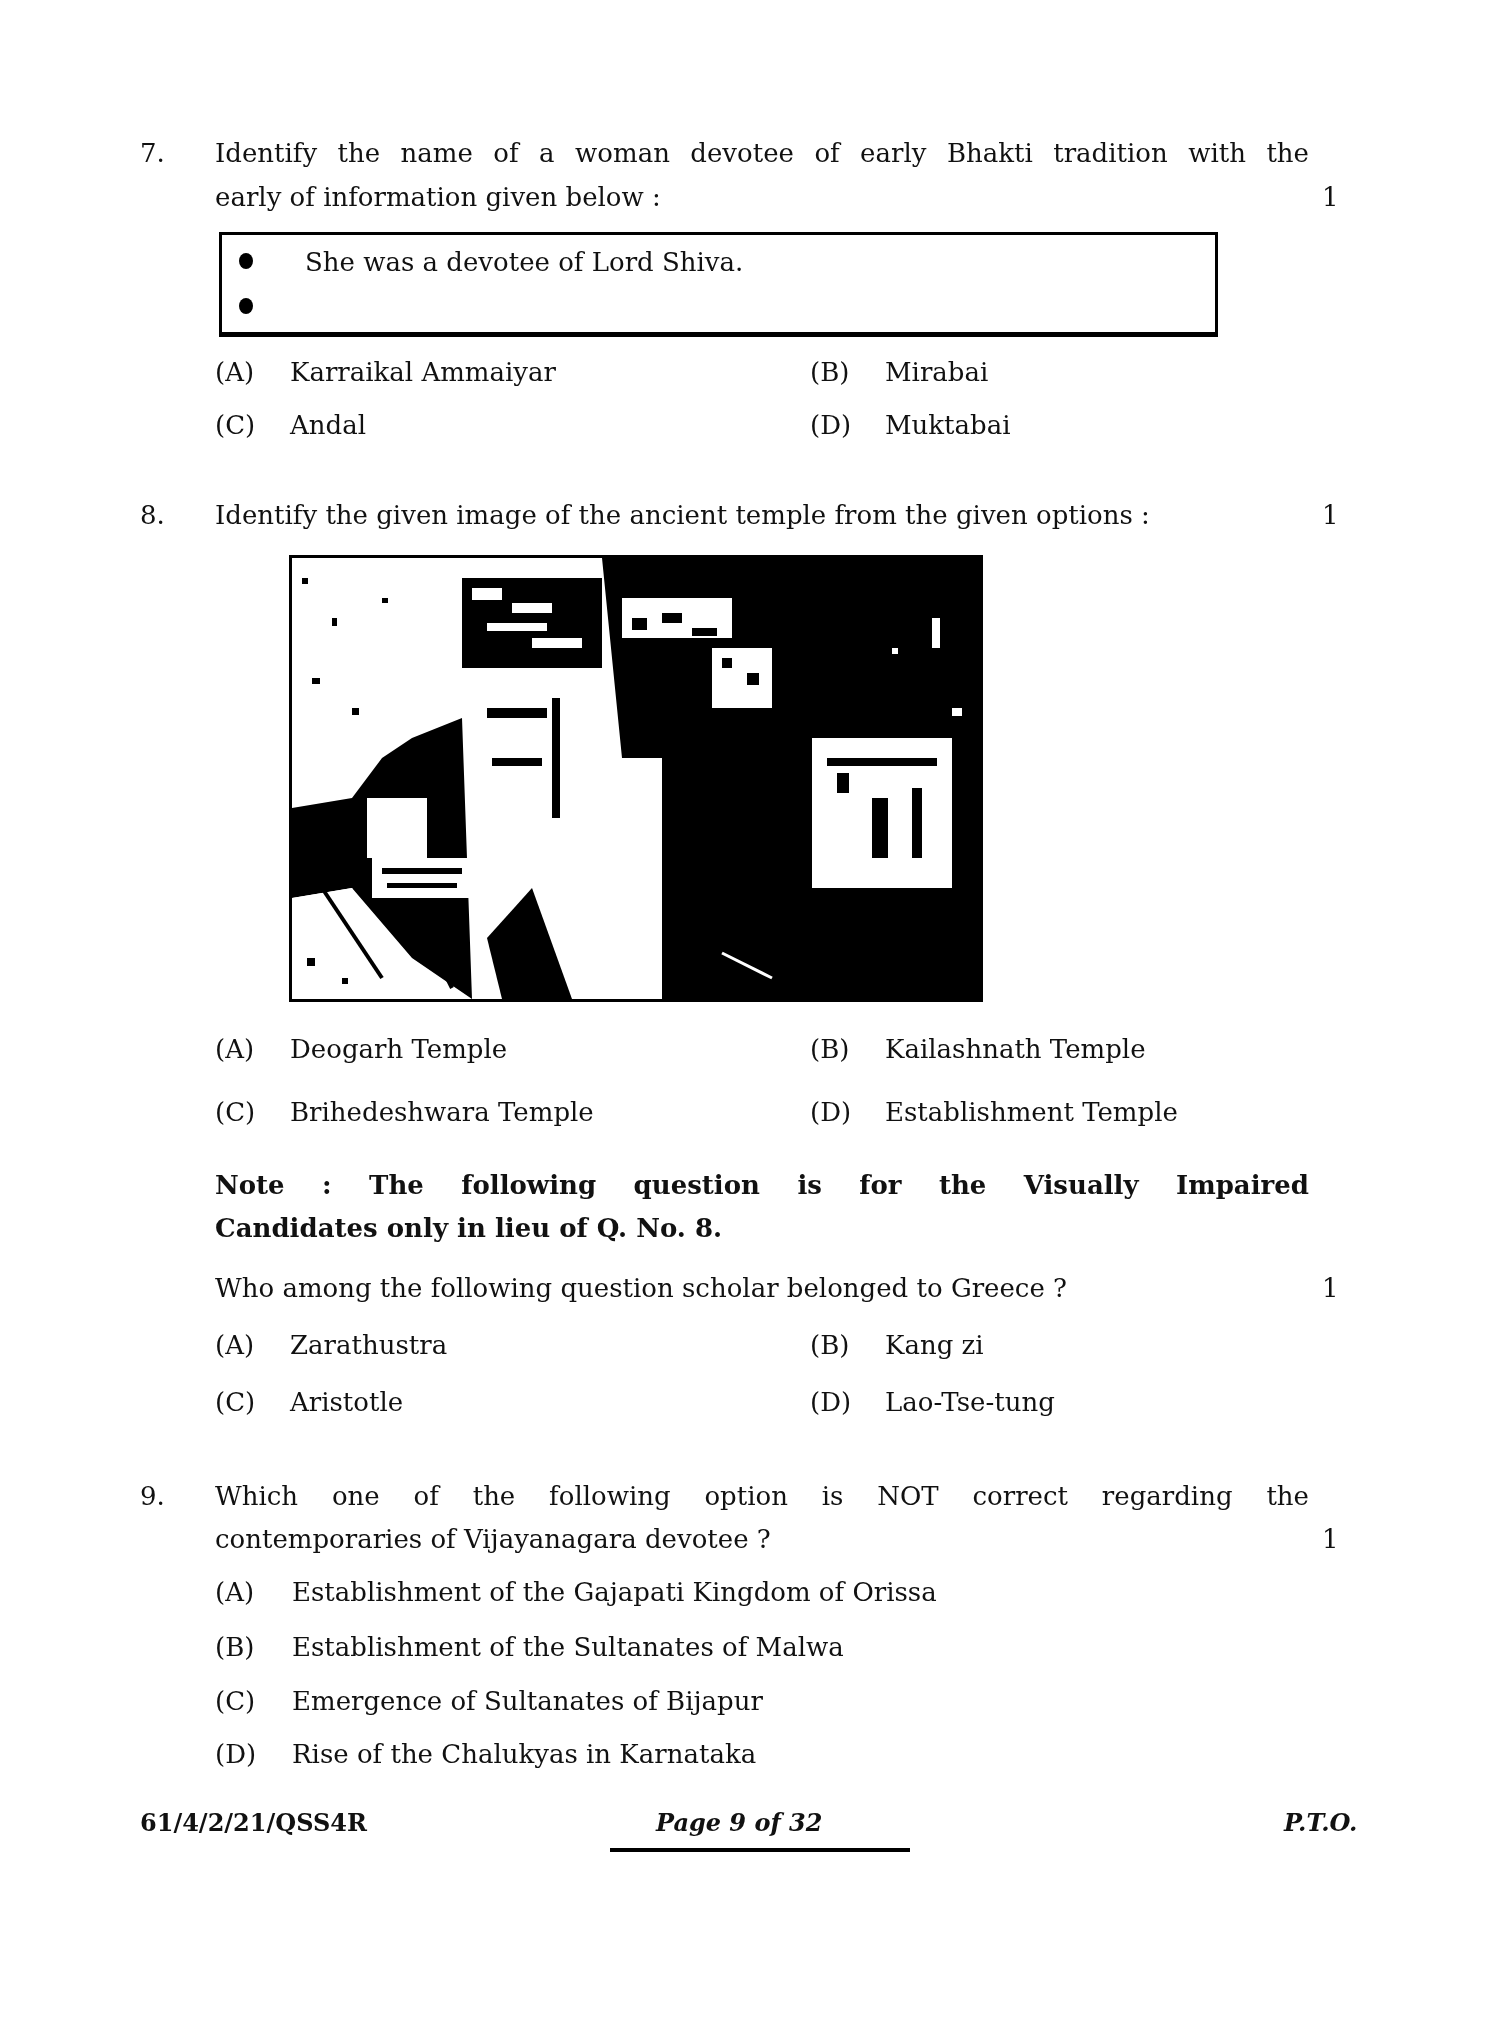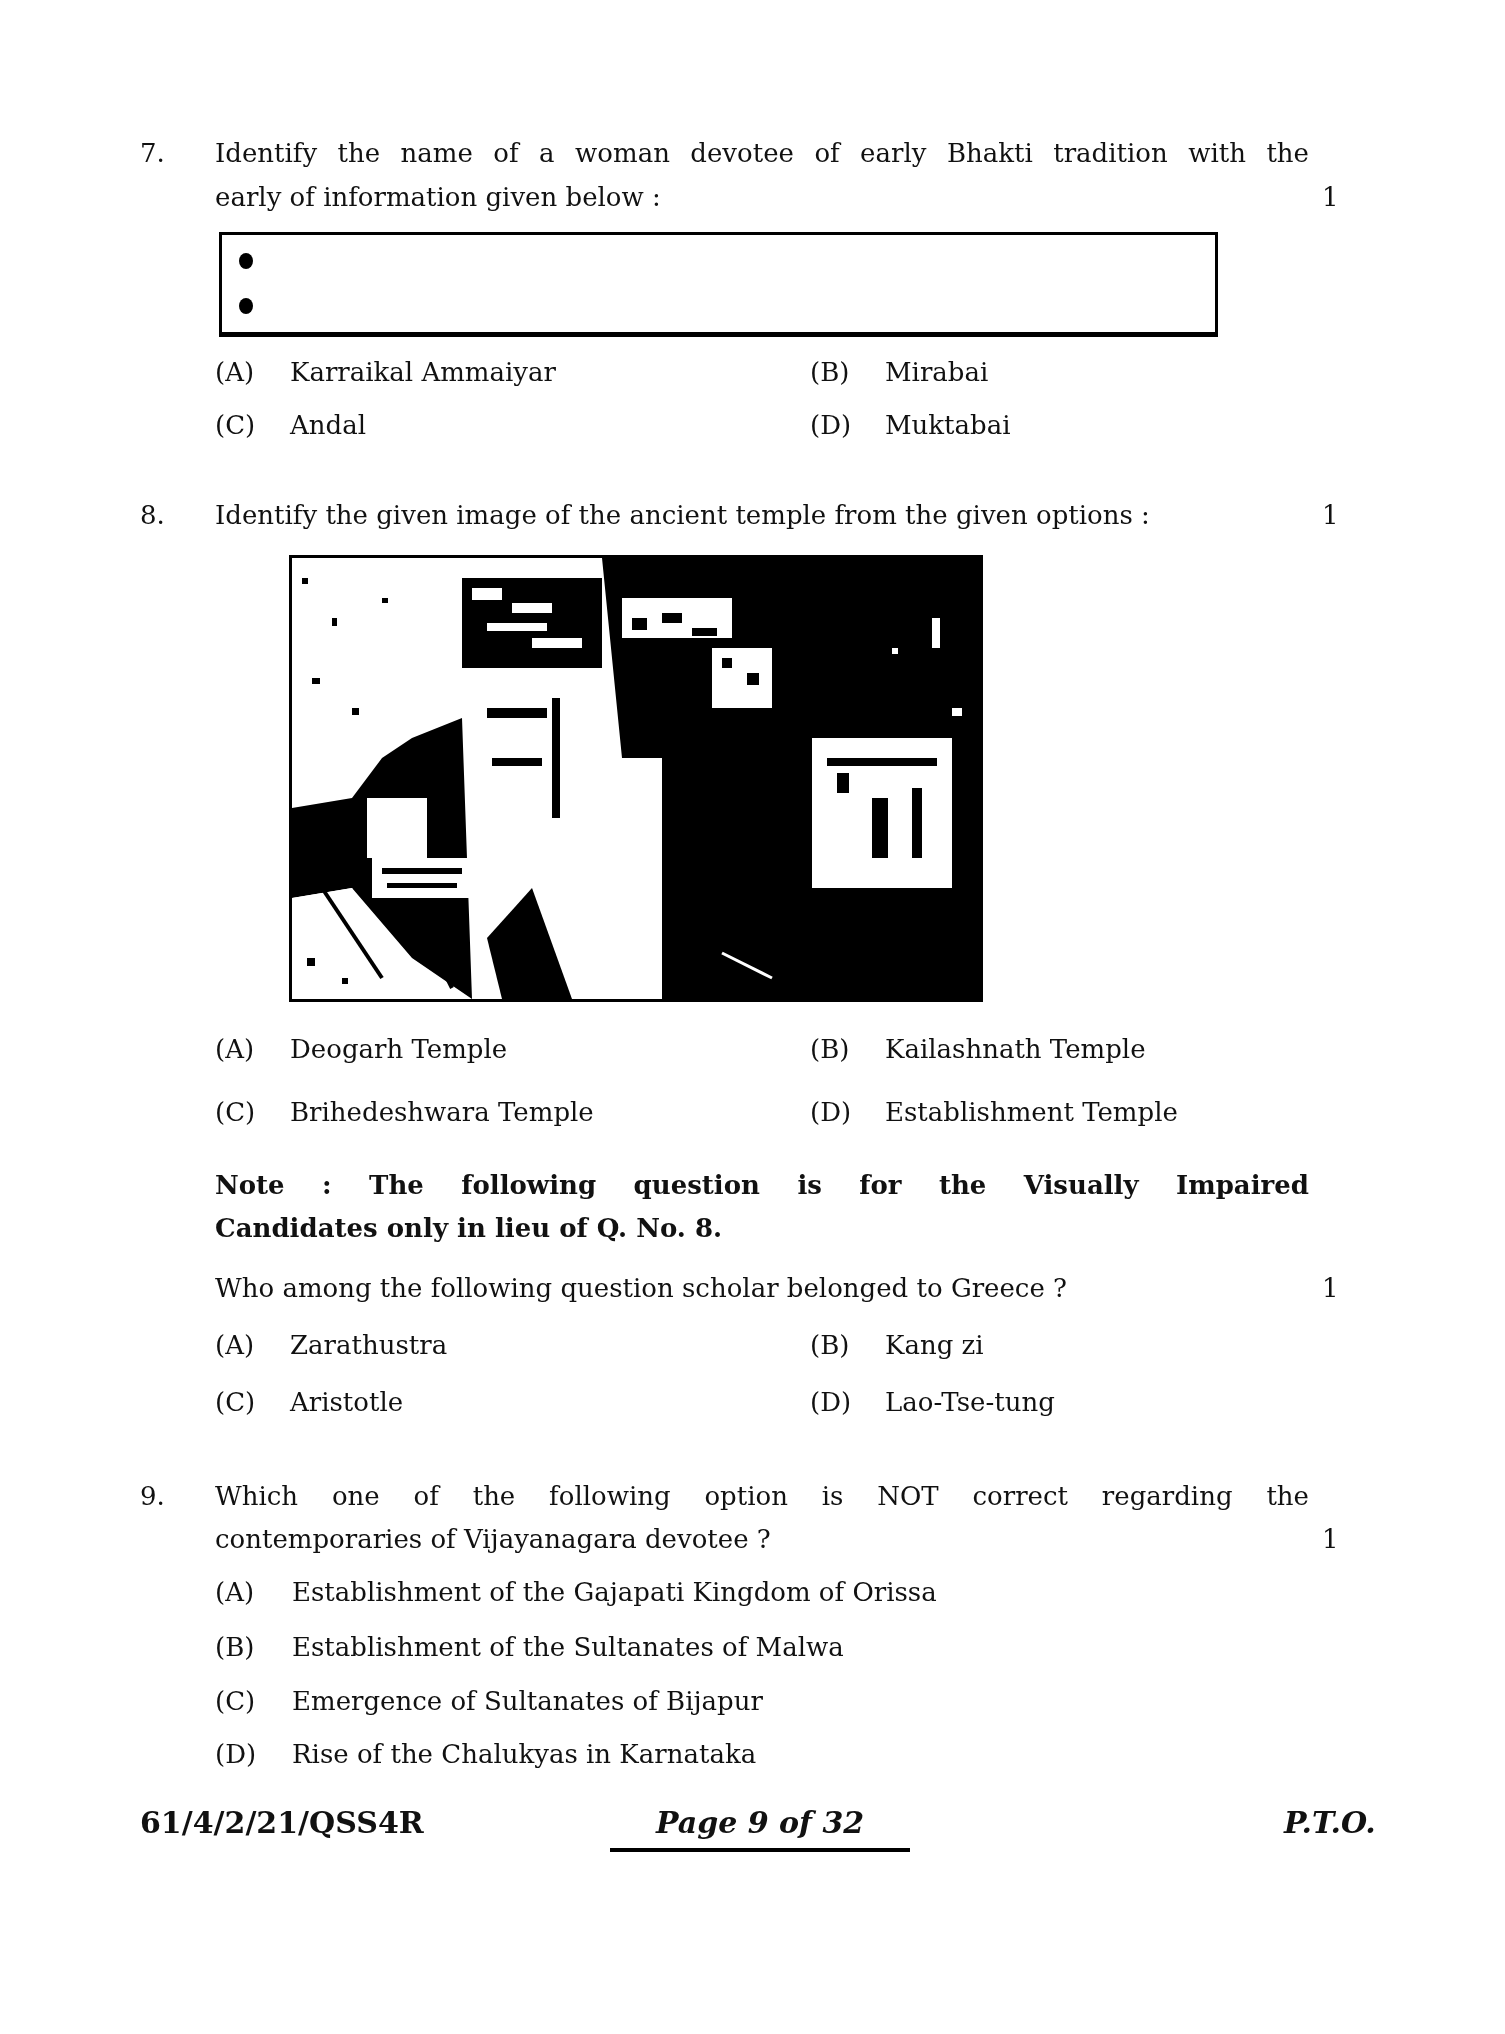--- a/index.html
+++ b/index.html
@@ -10,35 +10,36 @@
   .marks { position: absolute; left: 1322px; font-size: 26px; line-height: 36px; }
   .just { text-align: justify; text-align-last: justify; white-space: normal; }
   .opt-label { position: absolute; font-size: 26px; line-height: 36px; }
   .opt-text { position: absolute; font-size: 26px; line-height: 36px; white-space: nowrap; }
   .bold { font-weight: bold; }
   .info-box { position: absolute; left: 219px; top: 232px; width: 999px; height: 105px;
               border: 3px solid #000; border-top-width: 3px; border-bottom-width: 5px; box-sizing: border-box; }
   .bullet { position: absolute; width: 14px; height: 16px; border-radius: 50%; background: #000; }
   .temple { position: absolute; left: 289px; top: 555px; width: 694px; height: 447px;
             border: 3px solid #000; box-sizing: border-box; background: #fff; overflow: hidden; }
-  .footer { position: absolute; top: 1805px; font-size: 30px; line-height: 36px; font-weight: bold; }
+  .footer { position: absolute; top: 1805px; font-size: 24px; line-height: 36px; font-weight: bold; }
   .footer-center { font-style: italic; }
   .footer-rule { position: absolute; left: 610px; top: 1848px; width: 300px; height: 4px; background: #000; }
 </style>
 </head>
 <body>
 
 <div>
   <span class="qnum" style="left:140px; top:135px;">7.</span>
   <div class="line just" style="left:215px; top:135px; width:1094px;">Identify the name of a woman devotee of early Bhakti tradition with the</div>
   <div class="line" style="left:215px; top:179px;">early of information given below :</div>
   <span class="marks" style="top:179px;">1</span>
 
   <div class="info-box">
     <span class="bullet" style="left:17px; top:18px;"></span>
+    <div class="line" style="left:83px; top:9px;">She was a devotee of Lord Shiva.</div>
     <span class="bullet" style="left:17px; top:63px;"></span>
   </div>
 
   <div>
     <span class="opt-label" style="left:215px; top:354px;">(A)</span>
     <span class="opt-text" style="left:290px; top:354px;">Karraikal Ammaiyar</span>
     <span class="opt-label" style="left:810px; top:354px;">(B)</span>
     <span class="opt-text" style="left:885px; top:354px;">Mirabai</span>
     <span class="opt-label" style="left:215px; top:407px;">(C)</span>
     <span class="opt-text" style="left:290px; top:407px;">Andal</span>

